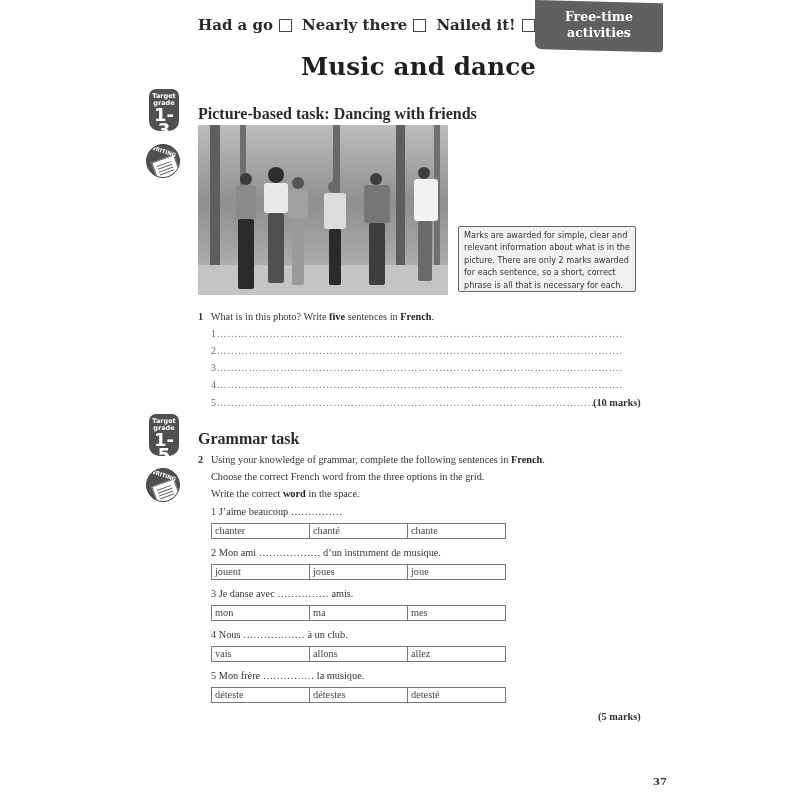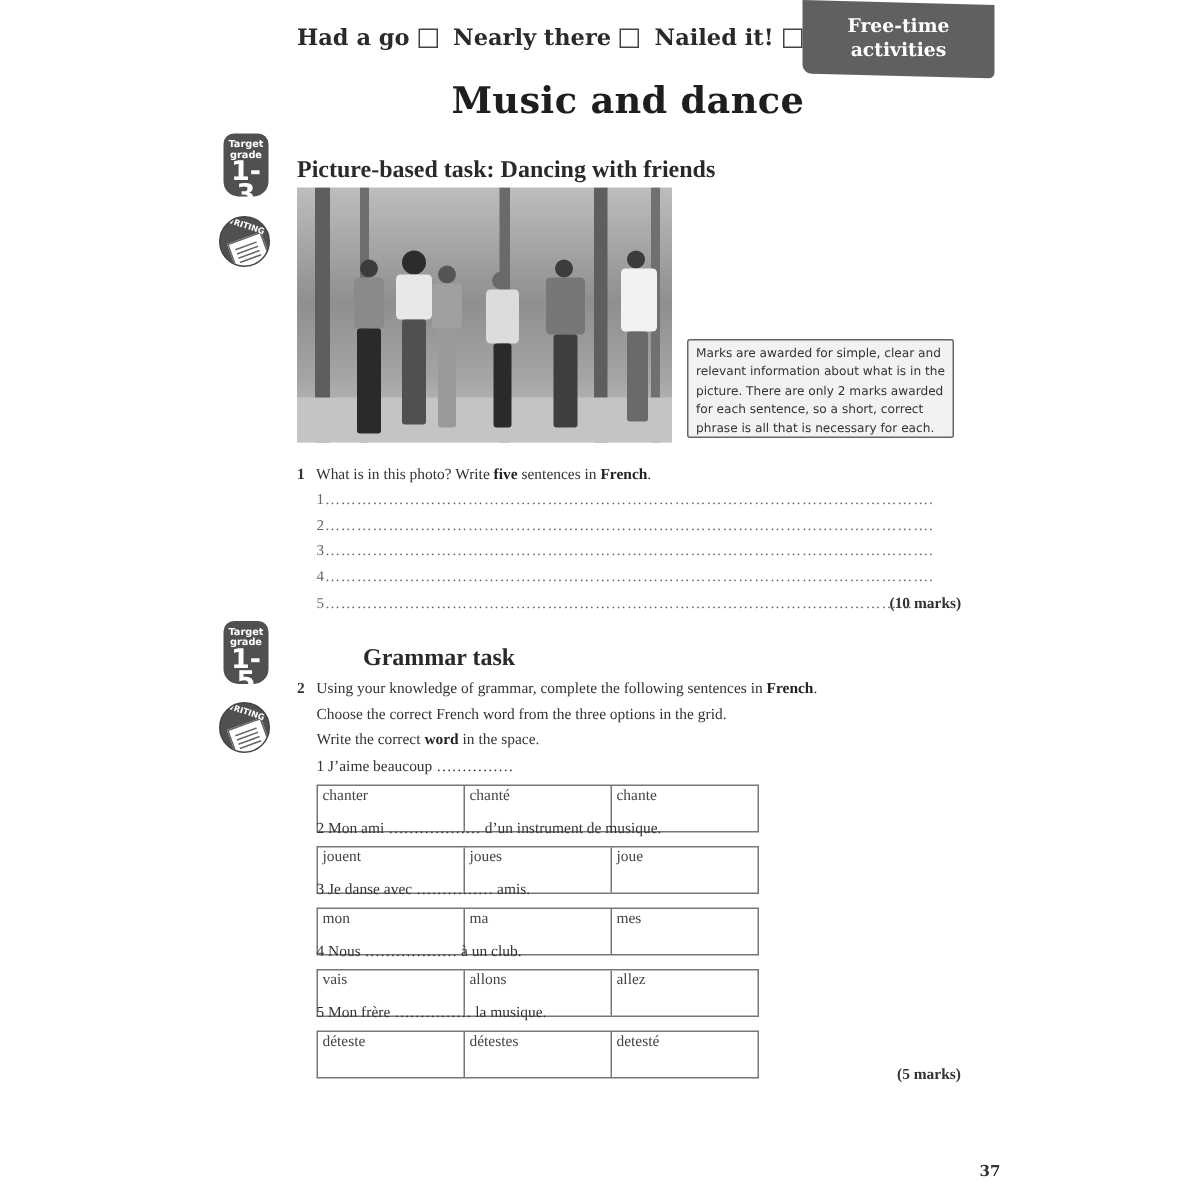--- a/index.html
+++ b/index.html
@@ -35,21 +35,21 @@
 
   
   .tip { left:458px; top:226px; width:178px; height:66px; border:1.2px solid #666; border-radius:2px; background:#f2f2f2; font-family:"DejaVu Sans", sans-serif; font-size:8.1px; line-height:12.4px; color:#333; padding:2px 4px 0 5px; box-sizing:border-box; }
 
   .q { font-family:"Liberation Serif", serif; font-size:10.3px; color:#333; white-space:nowrap;text-align:center; }
   .q b { color:#222; }
   .qnum { font-weight:bold; }
   .dots { font-family:"Liberation Serif", serif; font-size:10px; color:#666; white-space:nowrap; letter-spacing:0.6px; }
   .marks { font-family:"Liberation Serif", serif; font-weight:bold; font-size:10.3px; color:#333; }
 
-  .grid { width:295px; height:32px; display:flex; border:1px solid #777; box-sizing:border-box; }
+  .grid { width:295px; height:16px; display:flex; border:1px solid #777; box-sizing:border-box; }
   .grid .cell { flex:1; border-right:1px solid #777; font-family:"Liberation Serif", serif; font-size:10.3px; color:#444; padding-left:3px; line-height:13px; }
   .grid .cell:last-child { border-right:none; }
 
   .pagenum { left:653px; top:776px; font-family:"DejaVu Serif", serif; font-weight:bold; font-size:10px; color:#333; }
 </style>
 </head>
 <body>
 
 <div class="abs progress">
   <span class="item">
@@ -143,21 +143,21 @@
 <div class="abs badge" style="left:149px; top:414px;">
   <span class="t1">Target</span>
   <span class="t1" style="padding-top:0">grade</span>
   <span class="t2">1-5</span>
 </div>
 <div class="abs writing" style="left:146px; top:468px;">
   <div class="paper"></div>
   <div class="lbl">WRITING</div>
 </div>
 
-<div class="abs section-heading" style="left:198px; top:430px;margin-left:44px;">Grammar task</div>
+<div class="abs section-heading" style="left:198px; top:430px;">Grammar task</div>
 
 <div class="abs q" style="left:198px; top:454px;">
   <span class="qnum">2</span>&nbsp;&nbsp;
   <span>Using your knowledge of grammar, complete the following sentences in </span><b>French</b><span>.</span>
 </div>
 <div class="abs q" style="left:211px; top:471px;">Choose the correct French word from the three options in the grid.</div>
 <div class="abs q" style="left:211px; top:488px;">
   <span>Write the correct </span><b>word</b><span> in the space.</span>
 </div>
 

